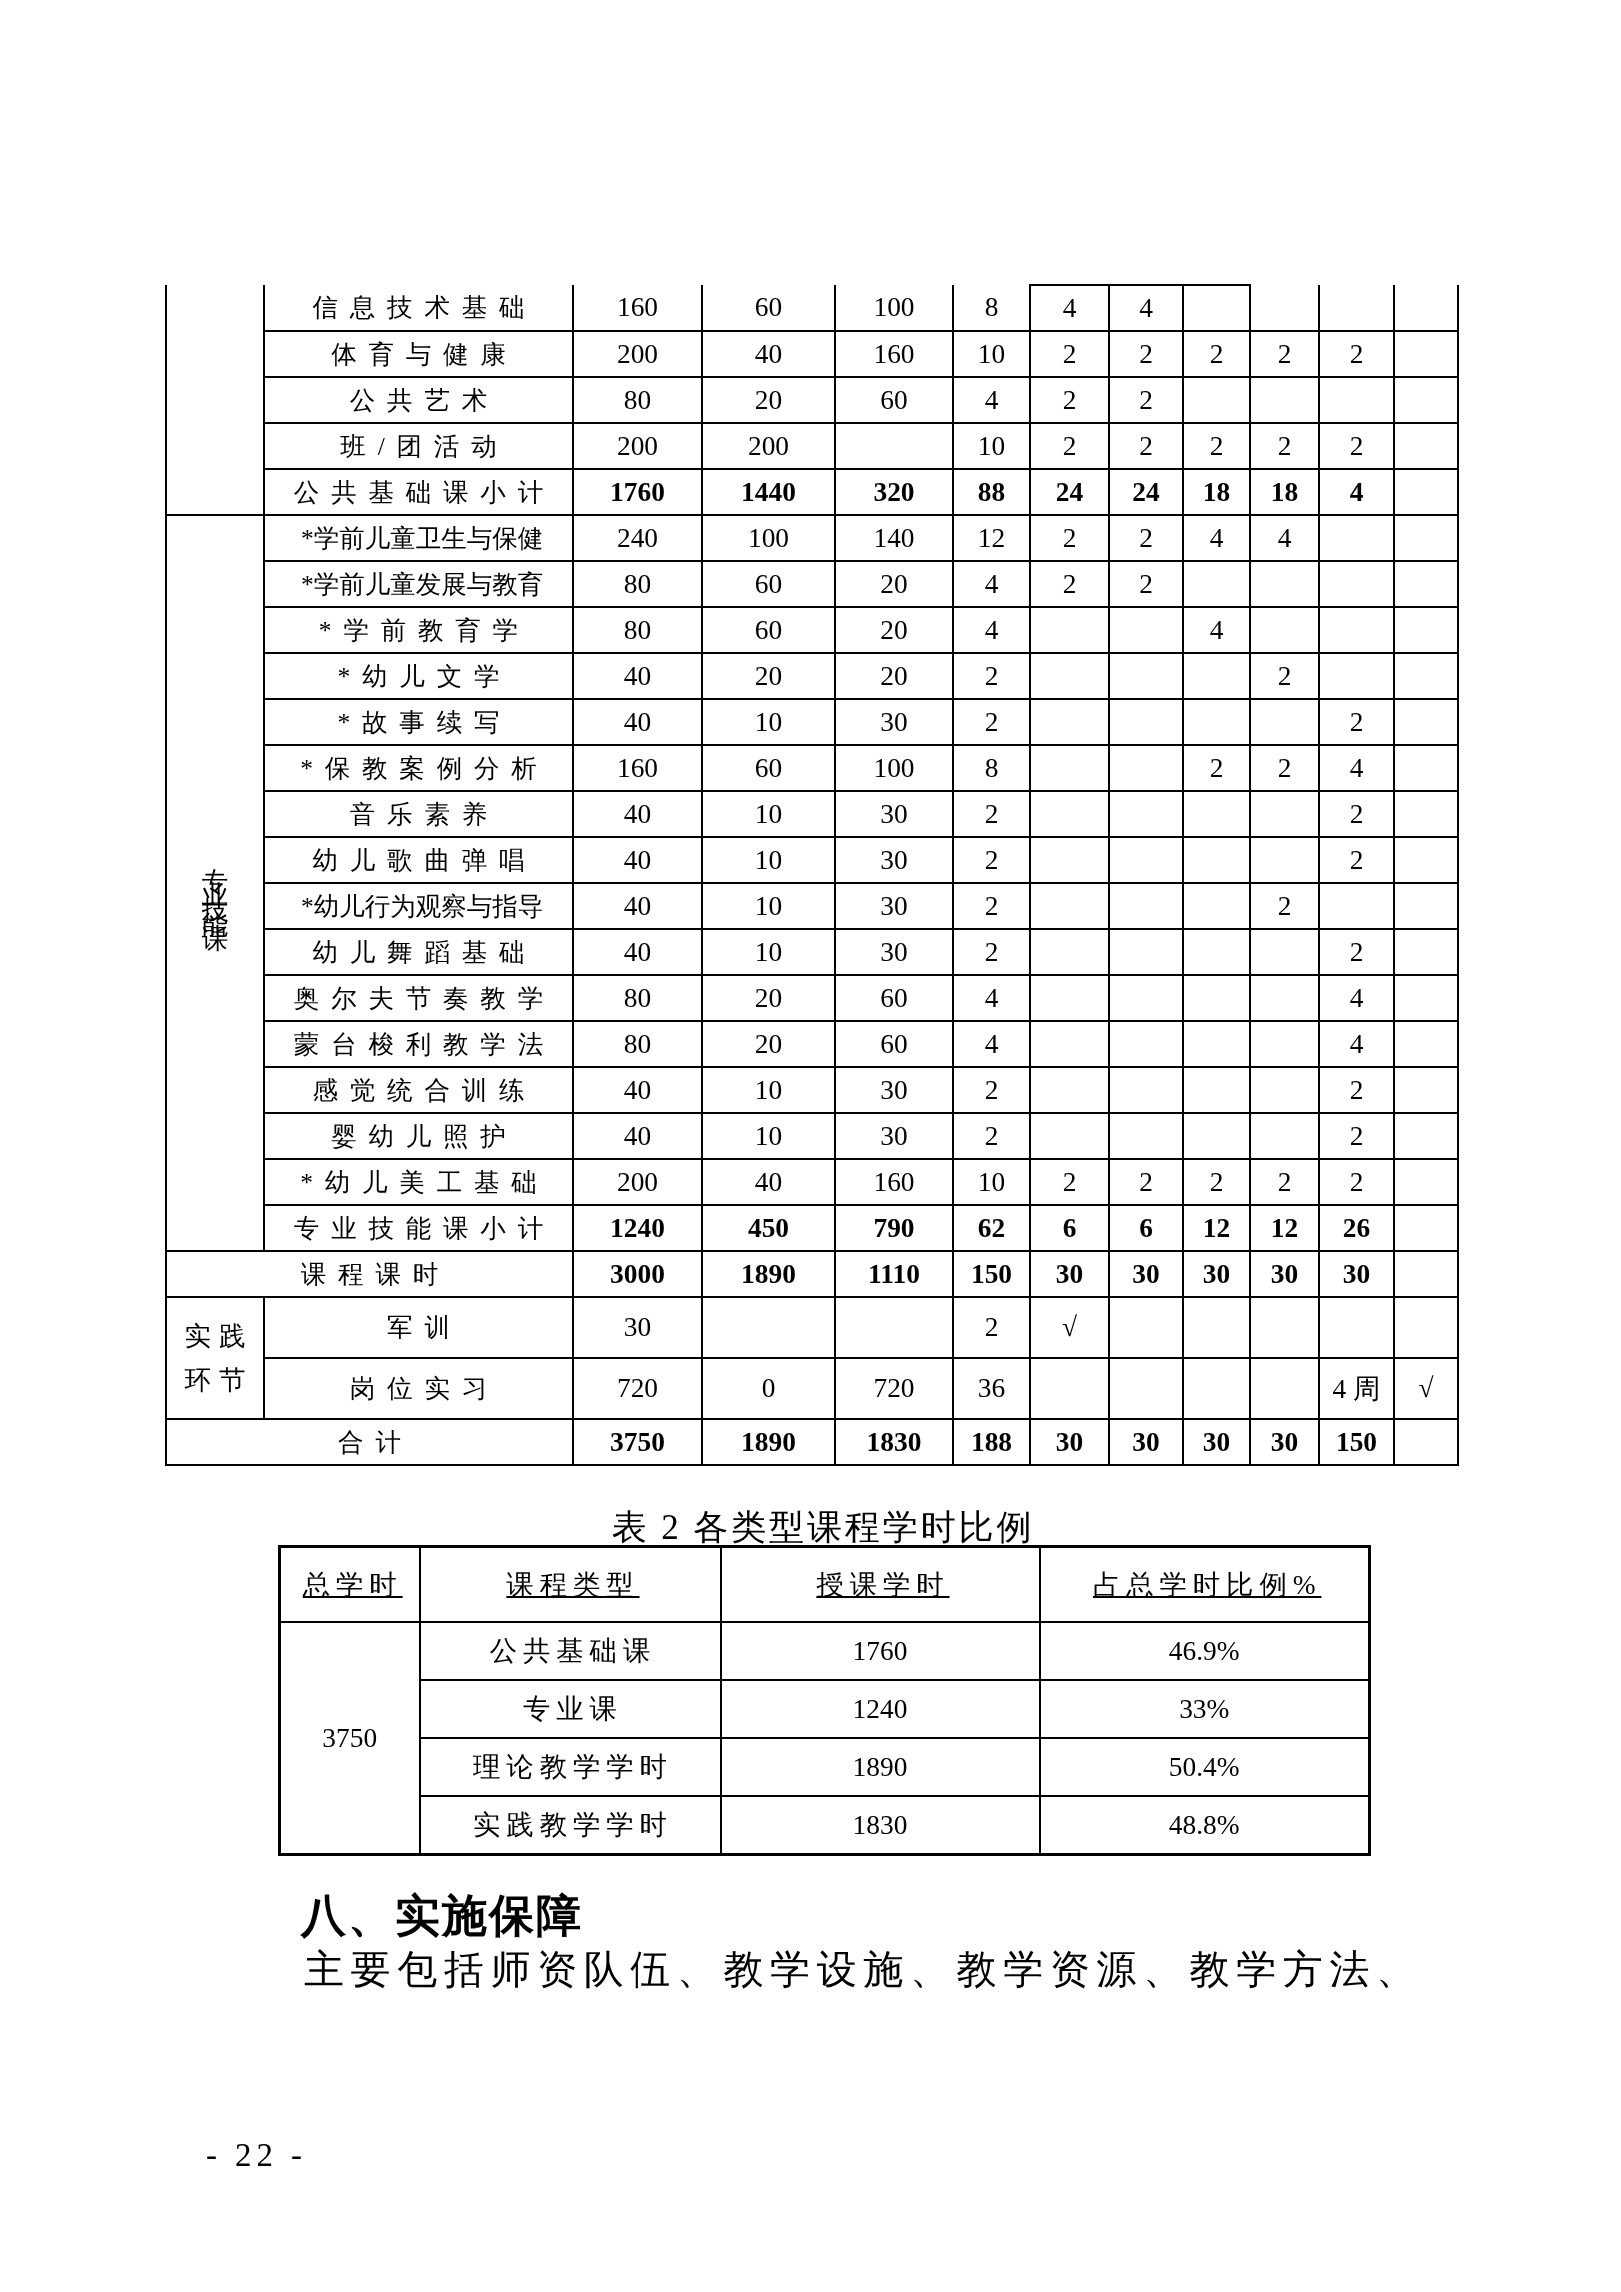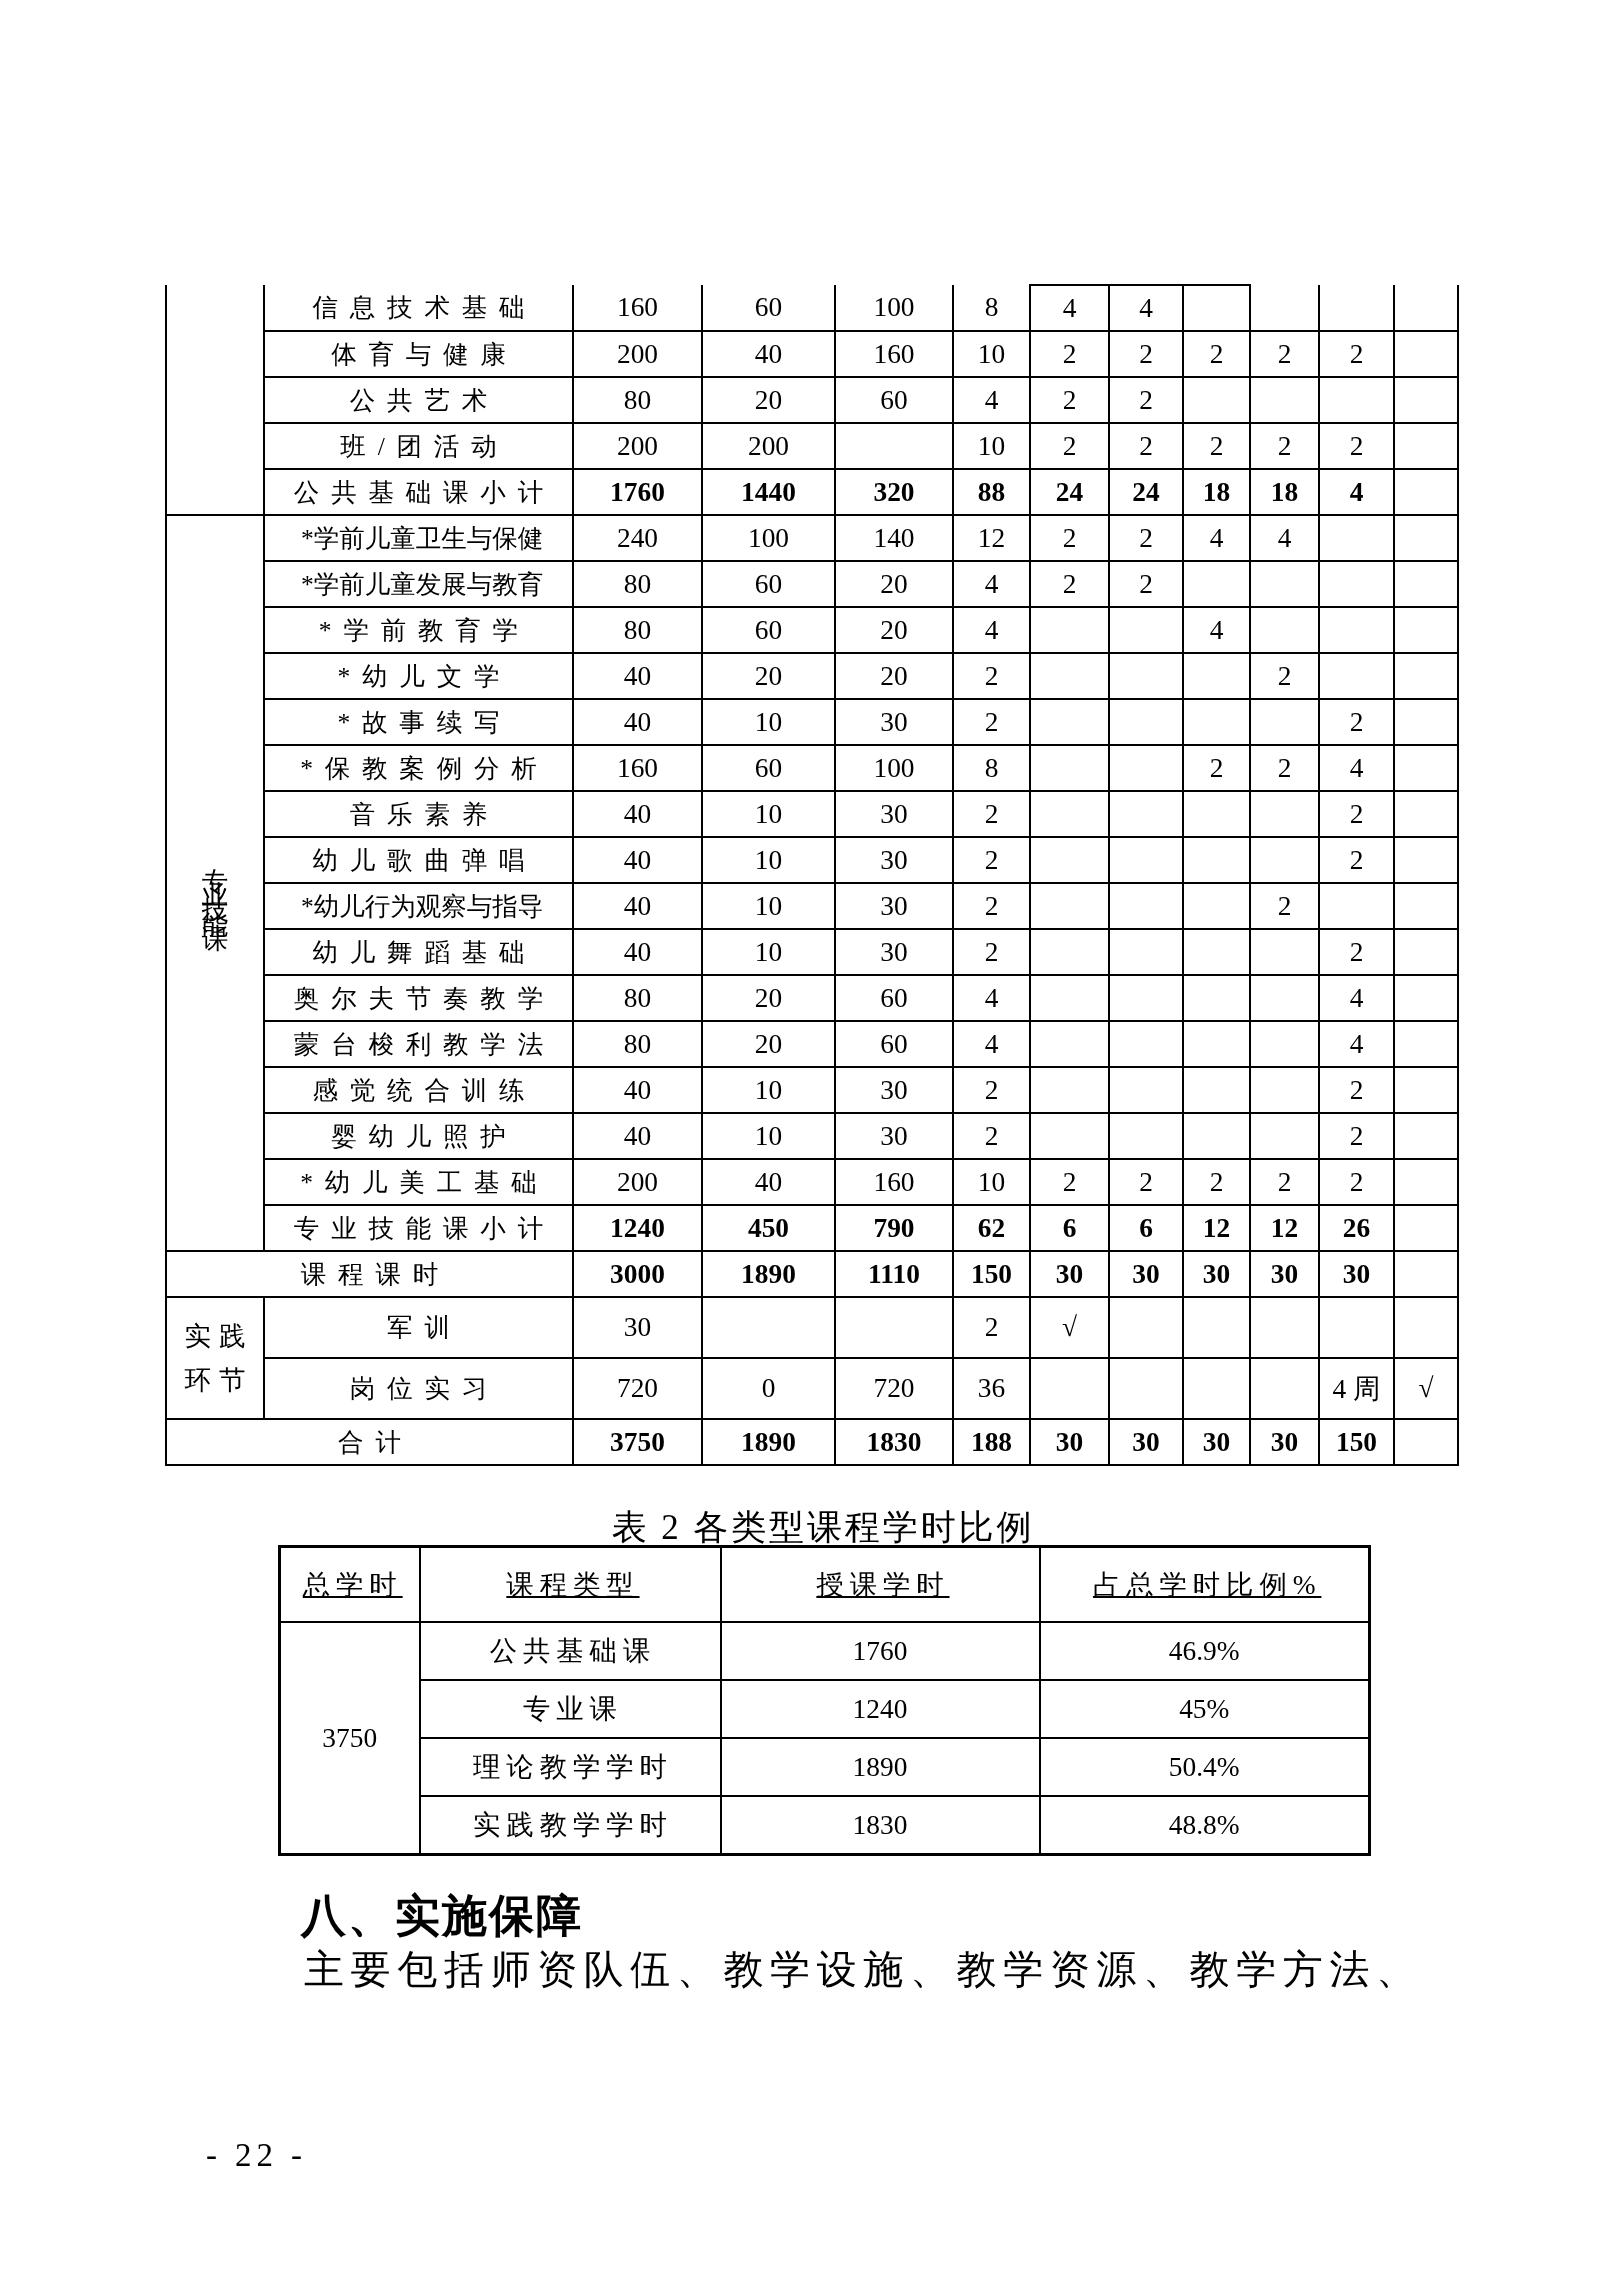--- a/index.html
+++ b/index.html
@@ -439,21 +439,21 @@
       </tr>
       <tr class="dr">
         <td rowspan="4">3750</td>
         <td class="ctype">公共基础课</td>
         <td>1760</td>
         <td>46.9%</td>
       </tr>
       <tr class="dr">
         <td class="ctype">专业课</td>
         <td>1240</td>
-        <td>45%</td>
+        <td>33%</td>
       </tr>
       <tr class="dr">
         <td class="ctype">理论教学学时</td>
         <td>1890</td>
         <td>50.4%</td>
       </tr>
       <tr class="dr">
         <td class="ctype">实践教学学时</td>
         <td>1830</td>
         <td>48.8%</td>

